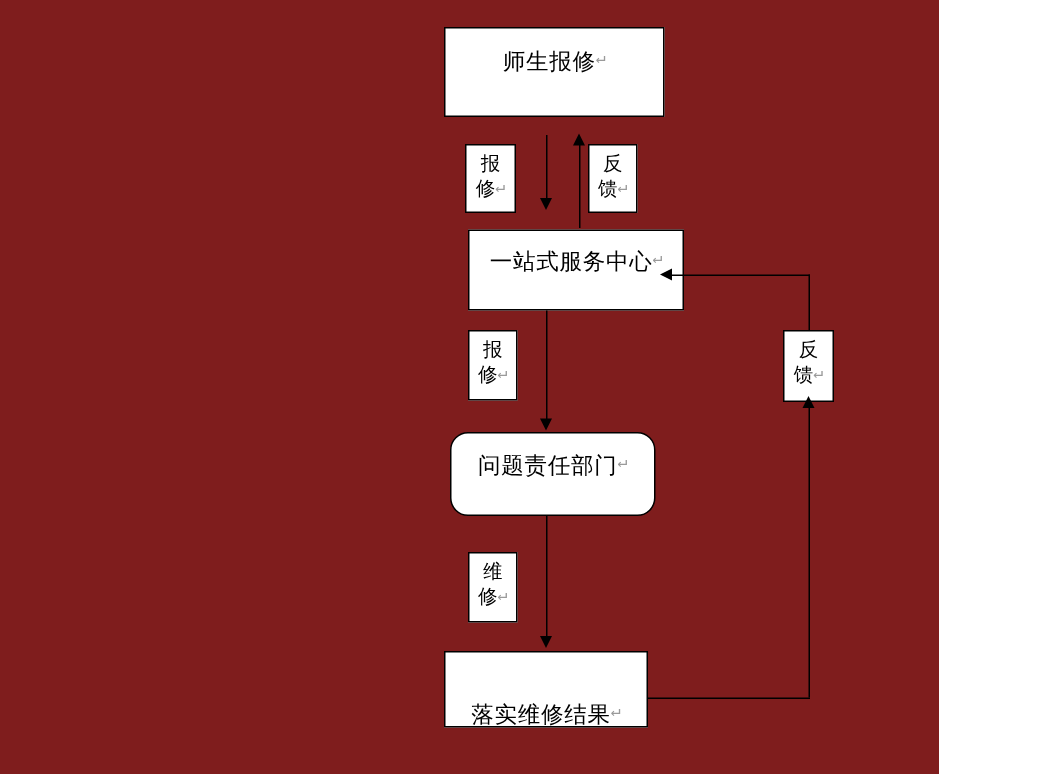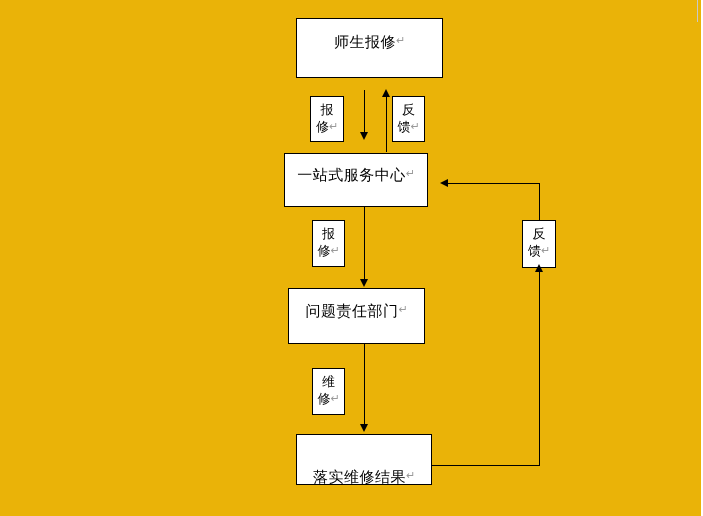--- a/index.html
+++ b/index.html
@@ -2,24 +2,24 @@
 <html><head>
 <meta charset="utf-8">
 <style>
   html, body {
     margin: 0;
     padding: 0;
     background: #ffffff;
   }
   #canvas {
     position: relative;
-    width: 701px;
+    width: 626px;
     height: 516px;
-    background: #eab308;
-    font-family: Liberation Serif, serif;
+    background: #7f1d1d;
+    font-family: Liberation Mono, monospace;
     overflow: hidden;
   }
   
   .node {
     position: absolute;
     box-sizing: border-box;
     border: 1px solid #000000;
     background: #ffffff;
     color: #000000;
   }
@@ -99,25 +99,25 @@
 <body>
 
 <div id="canvas">
 
   <div class="margin-tick" style="left:697px; top:0; height:22px;"></div>
 
   <div class="node" style="left:296px; top:18px; width:147px; height:60px;">
     <div class="label" style="top:16px;"><span>师生报修</span><span class="pilcrow">↵</span></div>
   </div>
 
-  <div class="node" style="left:284px; top:153px; width:144px; height:54px;">
+  <div class="node" style="left:312px; top:153px; width:144px; height:54px;">
     <div class="label" style="top:14px;"><span>一站式服务中心</span><span class="pilcrow">↵</span></div>
   </div>
 
-  <div class="node" style="left:288px; top:288px; width:137px; height:56px;">
+  <div class="node" style="left:300px; top:288px; width:137px; height:56px;border-radius:12px;">
     <div class="label" style="top:15px;"><span>问题责任部门</span><span class="pilcrow">↵</span></div>
   </div>
 
   <div class="node" style="left:296px; top:434px; width:136px; height:51px;">
     <div class="label" style="top:14px;margin-top:21px;"><span>落实维修结果</span><span class="pilcrow">↵</span></div>
   </div>
 
   <div class="tag" style="left:310px; top:96px; width:34px; height:46px;">
     <div class="label"><span>报
 修</span><span class="pilcrow">↵</span></div>

